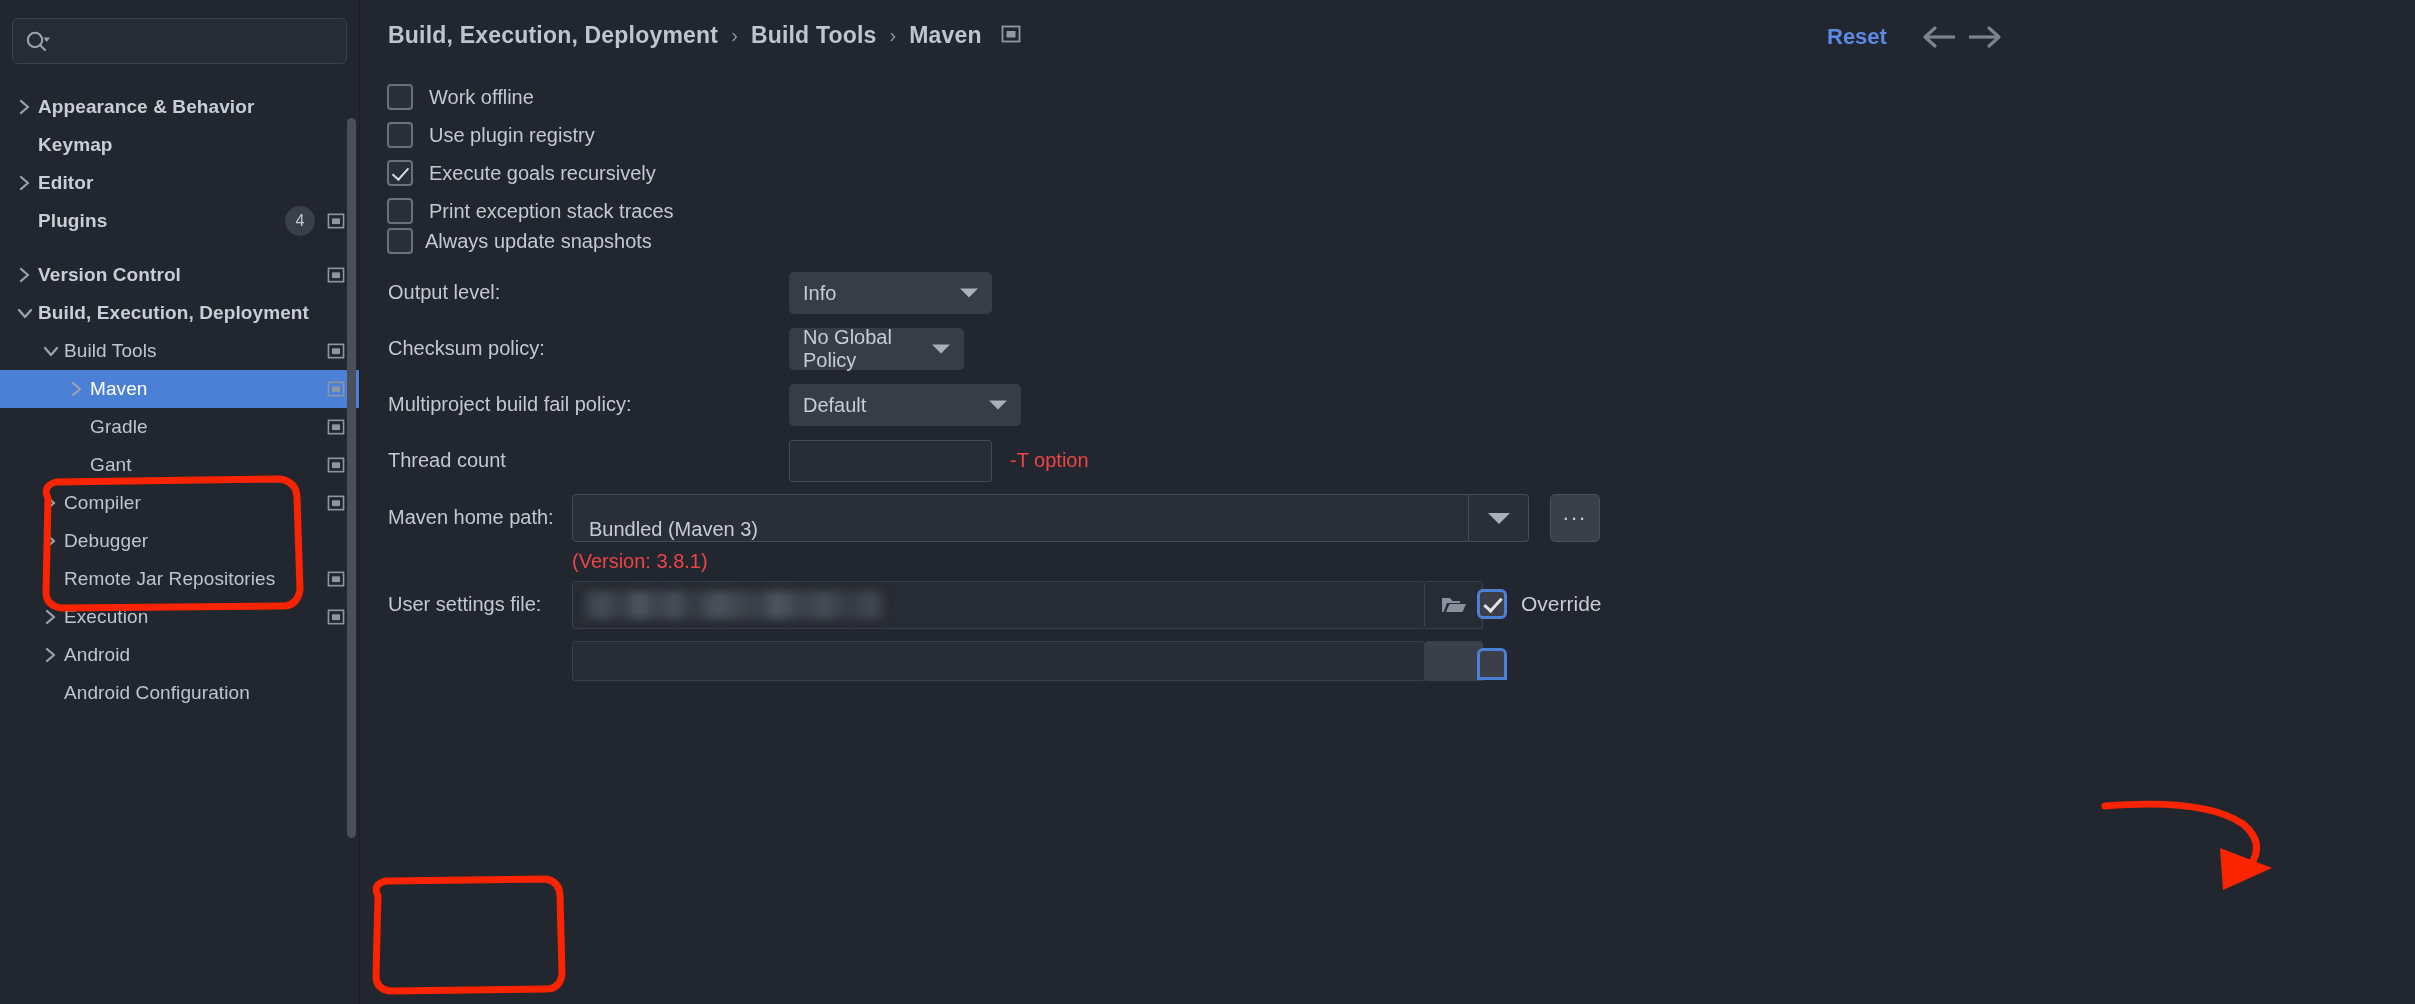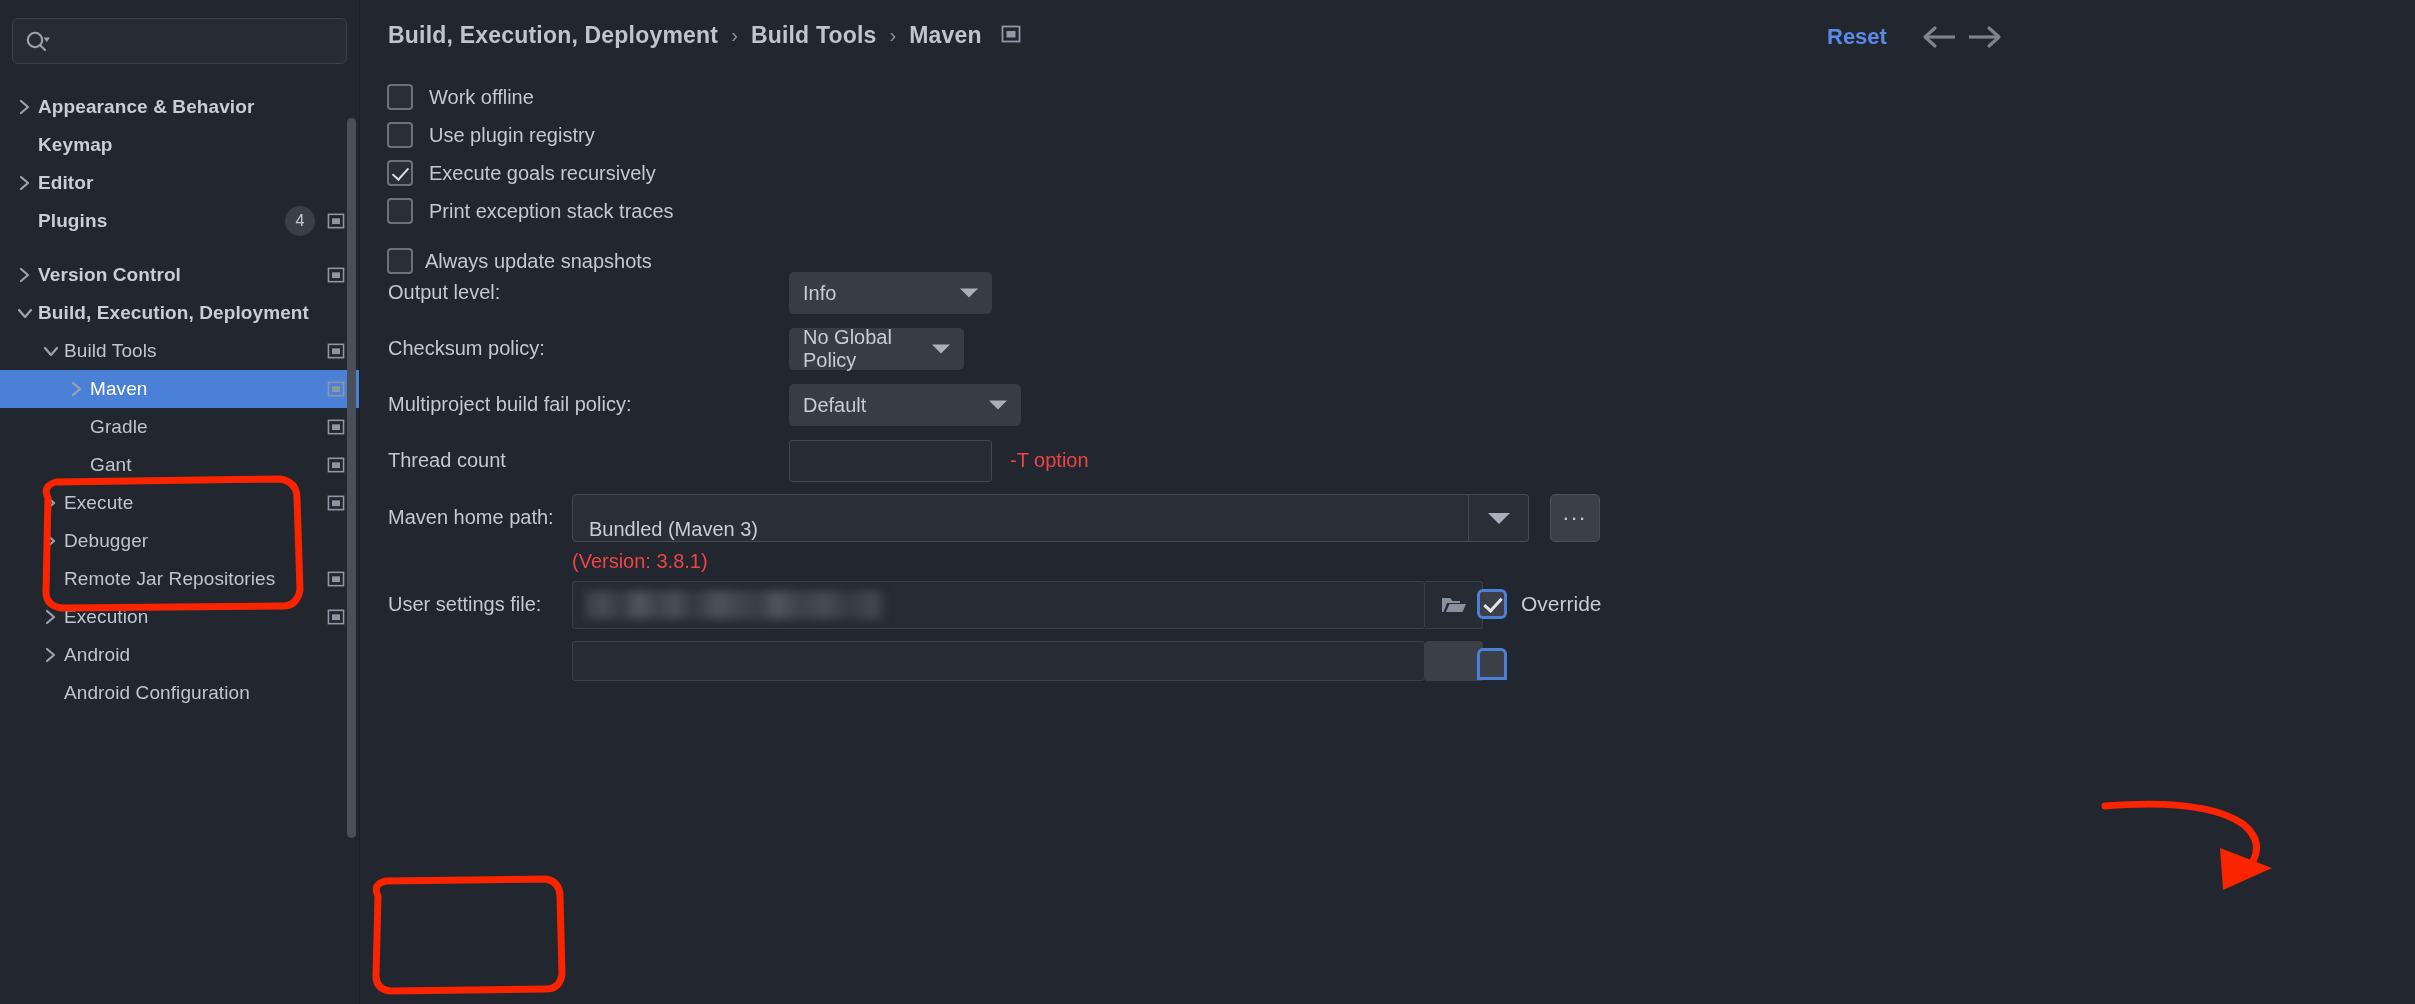--- a/index.html
+++ b/index.html
@@ -420,21 +420,21 @@
               <rect x="5.5" y="6" width="9" height="6.5" fill="#8E96A3"></rect>
             </svg>
           </span>
         </div>
         <div class="tree-row" style="padding-left: 38px;">
           <span class="arrow">
             <svg width="14" height="18" viewBox="0 0 14 18">
               <polyline points="3,3 10,9 3,15" fill="none" stroke="currentColor" stroke-width="2.3" stroke-linecap="round" stroke-linejoin="round"></polyline>
             </svg>
           </span>
-          <span class="tree-label">Execute</span>
+          <span class="tree-label">Compiler</span>
           <span class="spacer"></span>
           <span class="win-icon">
             <svg width="18" height="16" viewBox="0 0 20 18">
               <rect x="1.5" y="1.5" width="17" height="15" fill="none" stroke="#8E96A3" stroke-width="1.8"></rect>
               <rect x="5.5" y="6" width="9" height="6.5" fill="#8E96A3"></rect>
             </svg>
           </span>
         </div>
         <div class="tree-row" style="padding-left: 38px;">
           <span class="arrow">
@@ -534,21 +534,21 @@
         <span class="cb-label">Use plugin registry</span>
       </div>
       <div class="cb-row" style="top:84px;">
         <span class="cb checked"></span>
         <span class="cb-label">Execute goals recursively</span>
       </div>
       <div class="cb-row" style="top:122px;">
         <span class="cb"></span>
         <span class="cb-label">Print exception stack traces</span>
       </div>
-      <div class="cb-row" style="top:172px;gap:12px;">
+      <div class="cb-row" style="top:152px;gap:12px;">
         <span class="cb"></span>
         <span class="cb-label">Always update snapshots</span>
       </div>
 
       <div class="field-label" style="left:28px; top:207px;">Output level:</div>
       <div class="combo" style="left:429px; top:198px; width:203px;">
         <span class="combo-text">Info</span>
         <span class="combo-caret"></span>
       </div>
 

